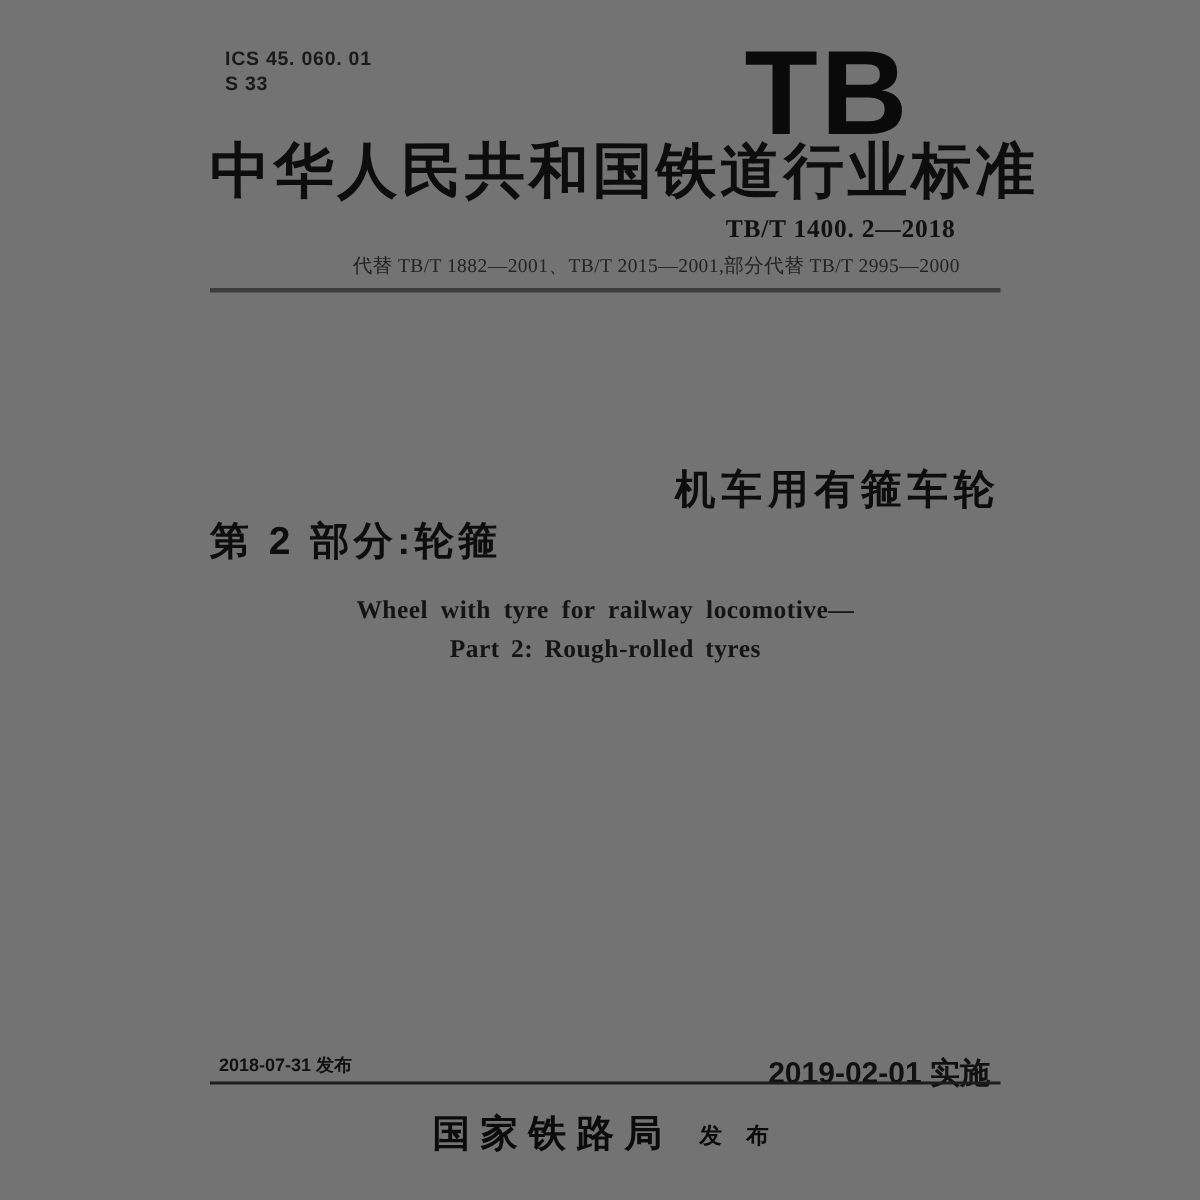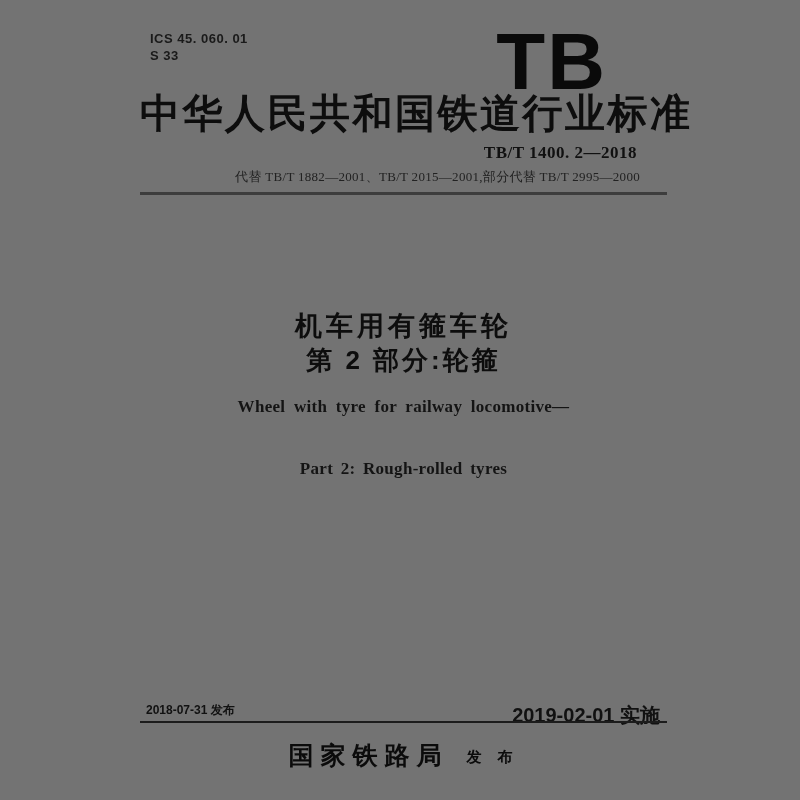--- a/index.html
+++ b/index.html
@@ -88,33 +88,33 @@
     height: 3px;
     background: #3d3d3d;
   }
 
   
   .subject-cn-1 {
     position: absolute;
     left: 140px;
     top: 308px;
     width: 527px;
-    text-align: center;
+    text-align: right;
     font-family: "Liberation Sans", sans-serif;
     font-weight: 700;
     font-size: 27px;
     letter-spacing: 4px;
     color: #0d0d0d;
   }
   .subject-cn-2 {
     position: absolute;
     left: 140px;
     top: 343px;
     width: 527px;
-    text-align: center;
+    text-align: left;
     font-family: "Liberation Sans", sans-serif;
     font-weight: 700;
     font-size: 26px;
     letter-spacing: 3px;
     color: #0d0d0d;
   }
   .subject-en-1 {
     position: absolute;
     left: 140px;
     top: 397px;
@@ -132,21 +132,20 @@
     left: 140px;
     top: 423px;
     width: 527px;
     text-align: center;
     font-family: "Liberation Serif", serif;
     font-weight: 700;
     font-size: 17px;
     word-spacing: 3px;
     letter-spacing: 0.3px;
     color: #141414;
-    margin-top: 36px;
   }
 
   
   .issue-date {
     position: absolute;
     left: 146px;
     top: 702px;
     font-family: "Liberation Sans", sans-serif;
     font-weight: 700;
     font-size: 12px;

